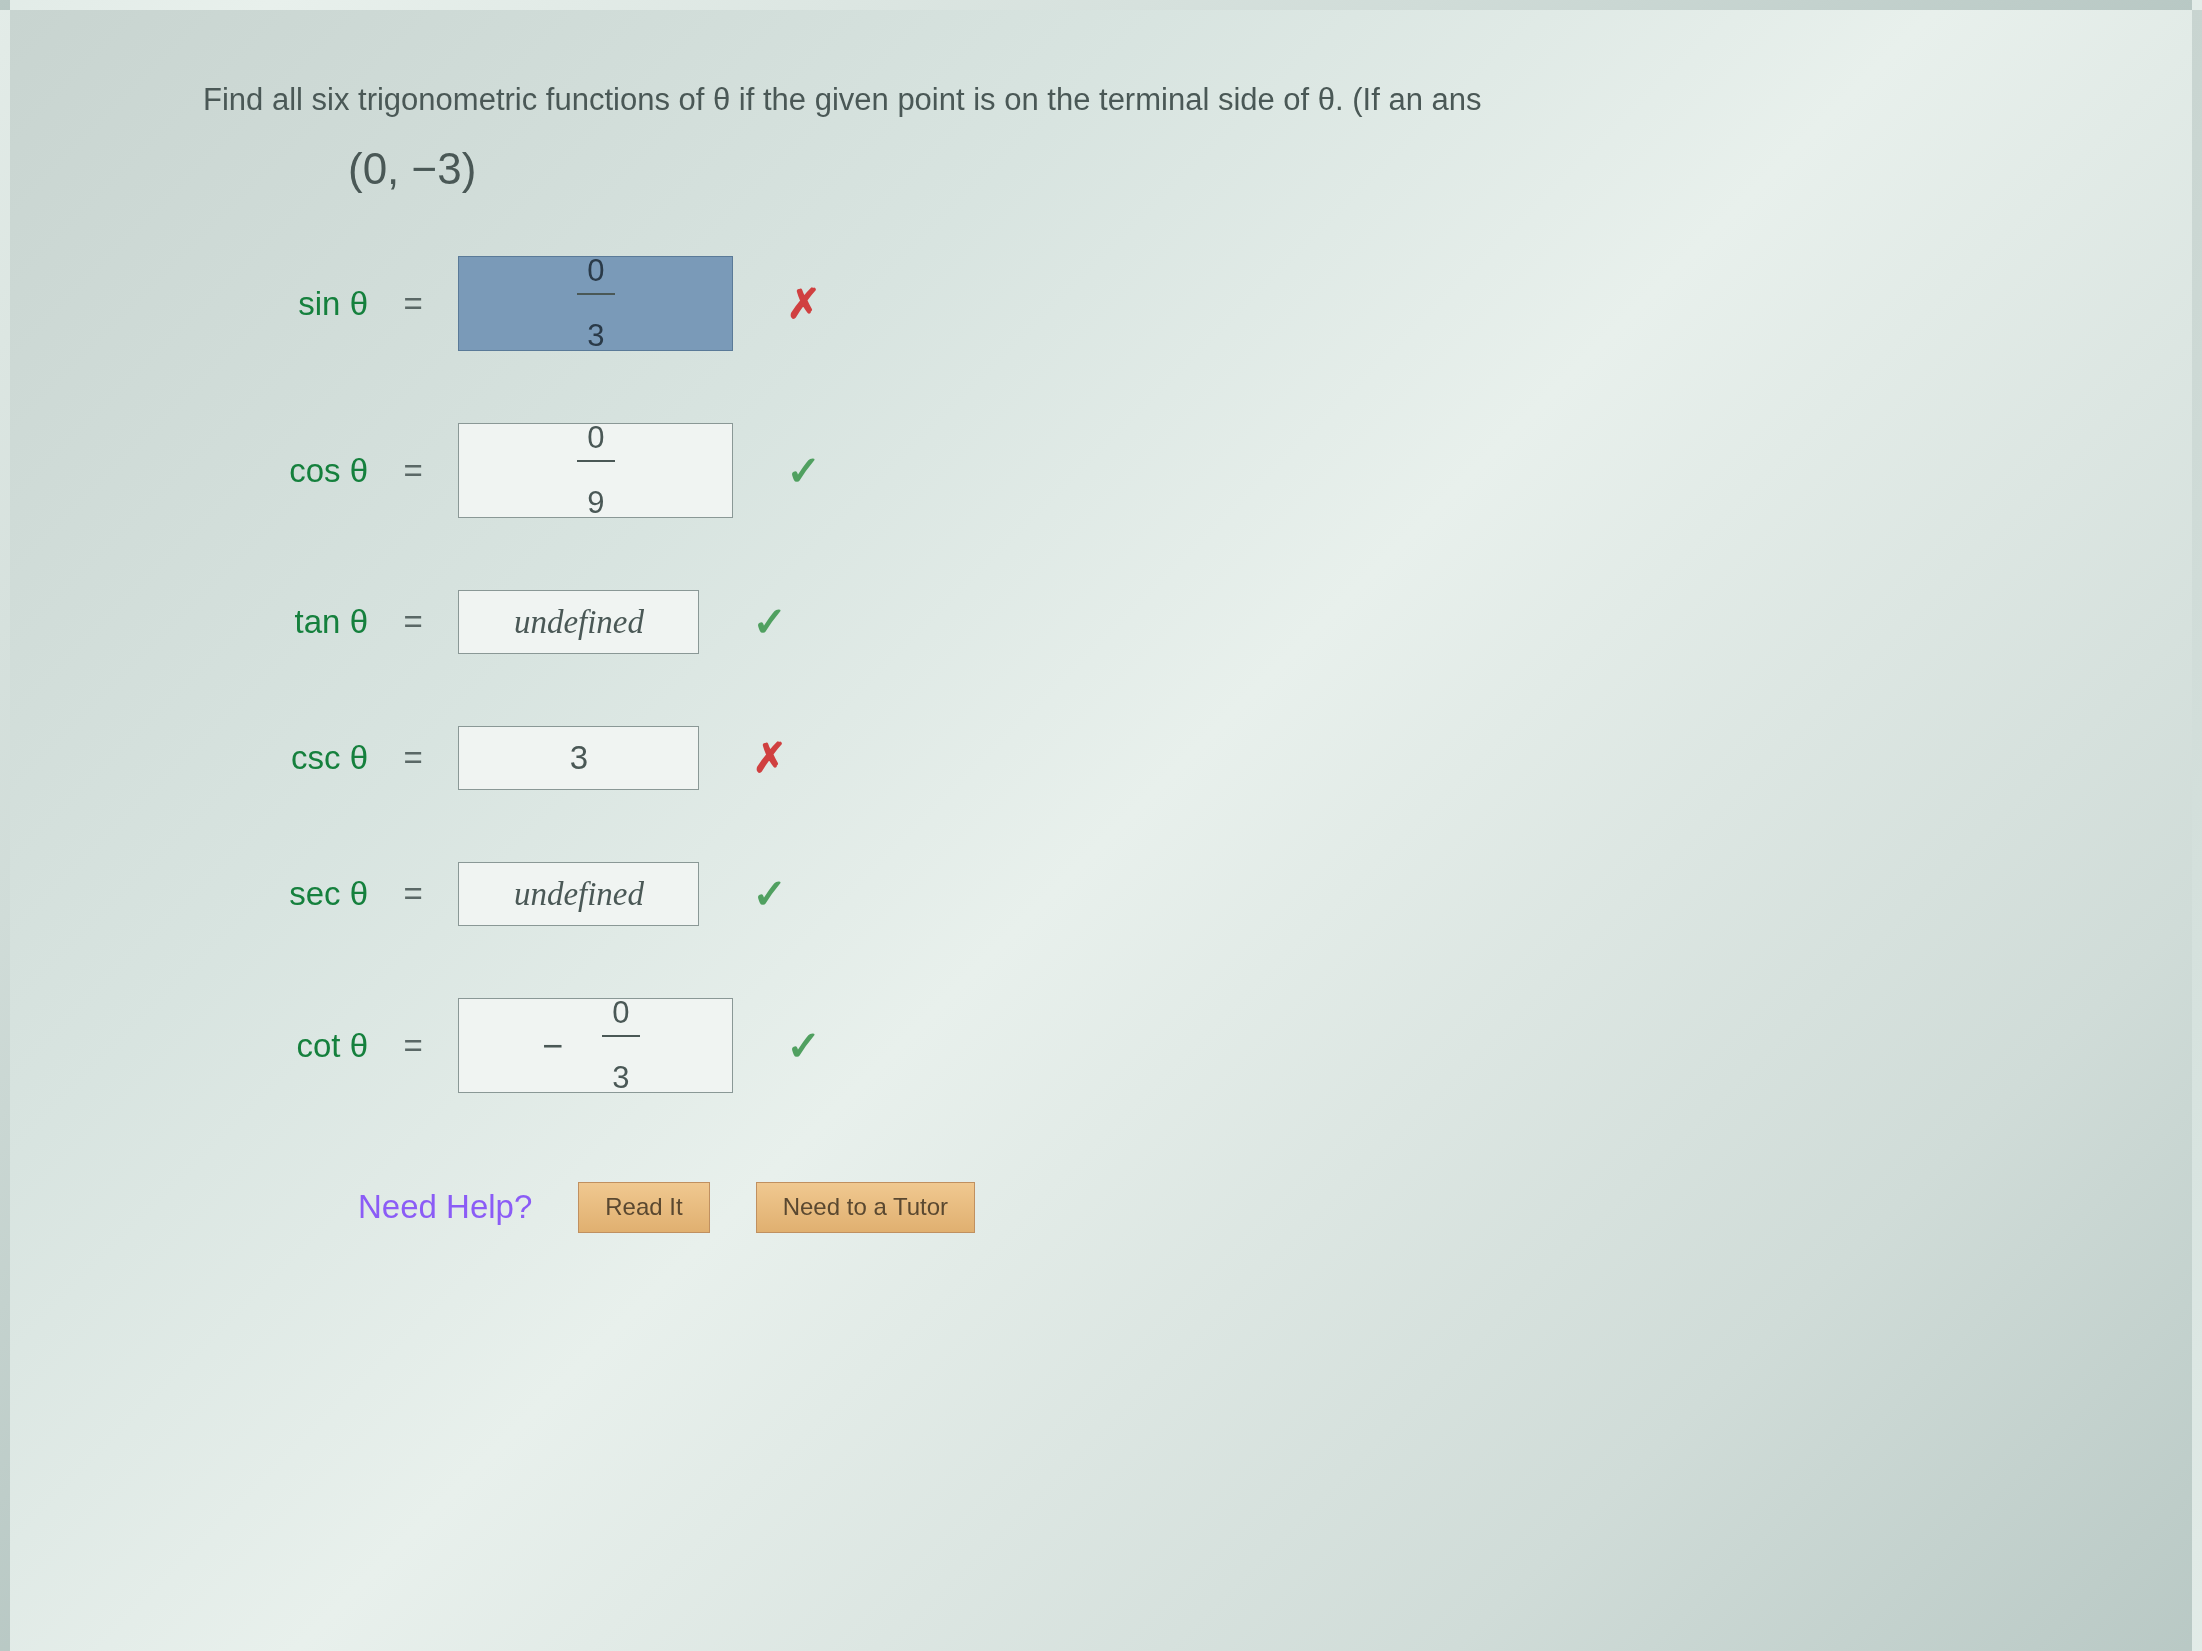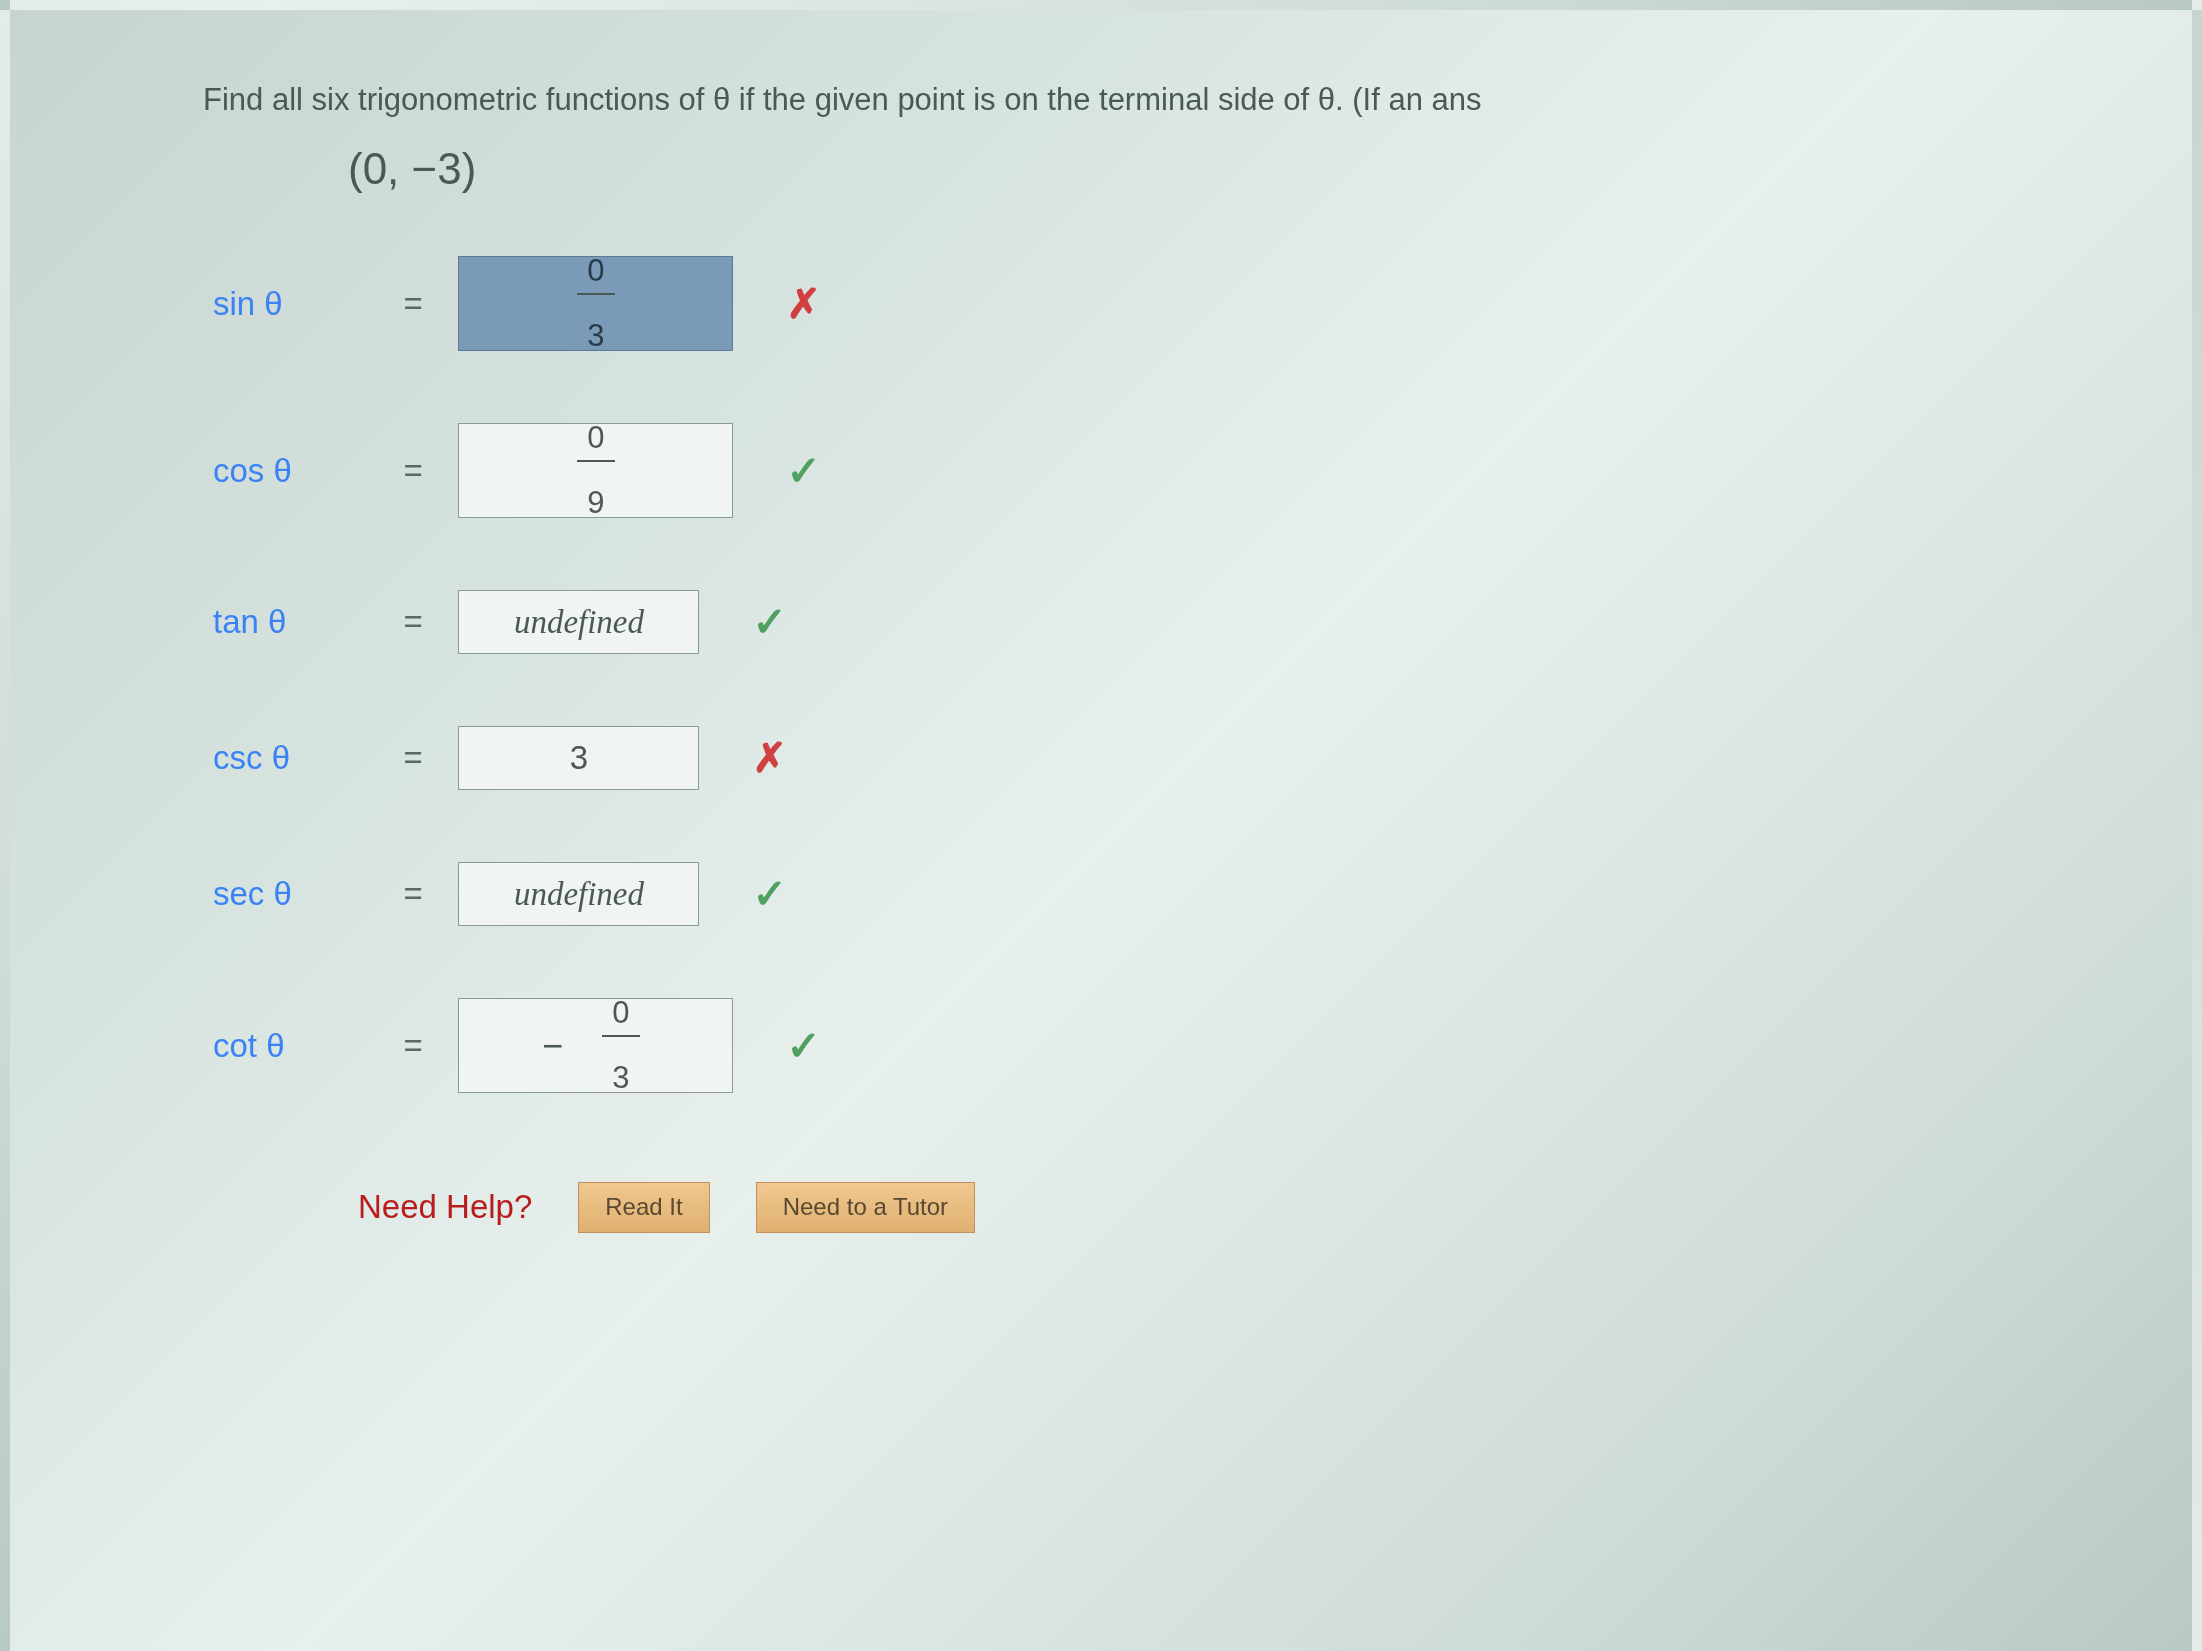--- a/index.html
+++ b/index.html
@@ -30,23 +30,23 @@
       margin-bottom: 52px;
     }
     .answer-row {
       display: flex;
       align-items: center;
       margin-bottom: 52px;
       gap: 17px;
     }
     .trig-label {
       font-size: 33px;
-      color: #3b82f6;
+      color: #15803d;
       width: 155px;
-      text-align: left;
+      text-align: right;
     }
     .equals {
       font-size: 33px;
       color: #5a6866;
       margin: 0 8.6px;
     }
     .answer-box {
       border: 1.7px solid #8a9896;
       background: #f0f4f2;
       min-width: 275px;
@@ -109,21 +109,21 @@
     }
     .help-section {
       display: flex;
       align-items: center;
       gap: 26px;
       margin-top: 69px;
       margin-left: 155px;
     }
     .help-label {
       font-size: 33px;
-      color: #b91c1c;
+      color: #8b5cf6;
       font-weight: normal;
     }
     .help-button {
       background: linear-gradient(to bottom, #f0c890 0%, #e0b070 100%);
       border: 1.7px solid #c09060;
       padding: 10.3px 26px;
       font-size: 24px;
       color: #5a4830;
       cursor: pointer;
       font-family: Liberation Sans, sans-serif;

